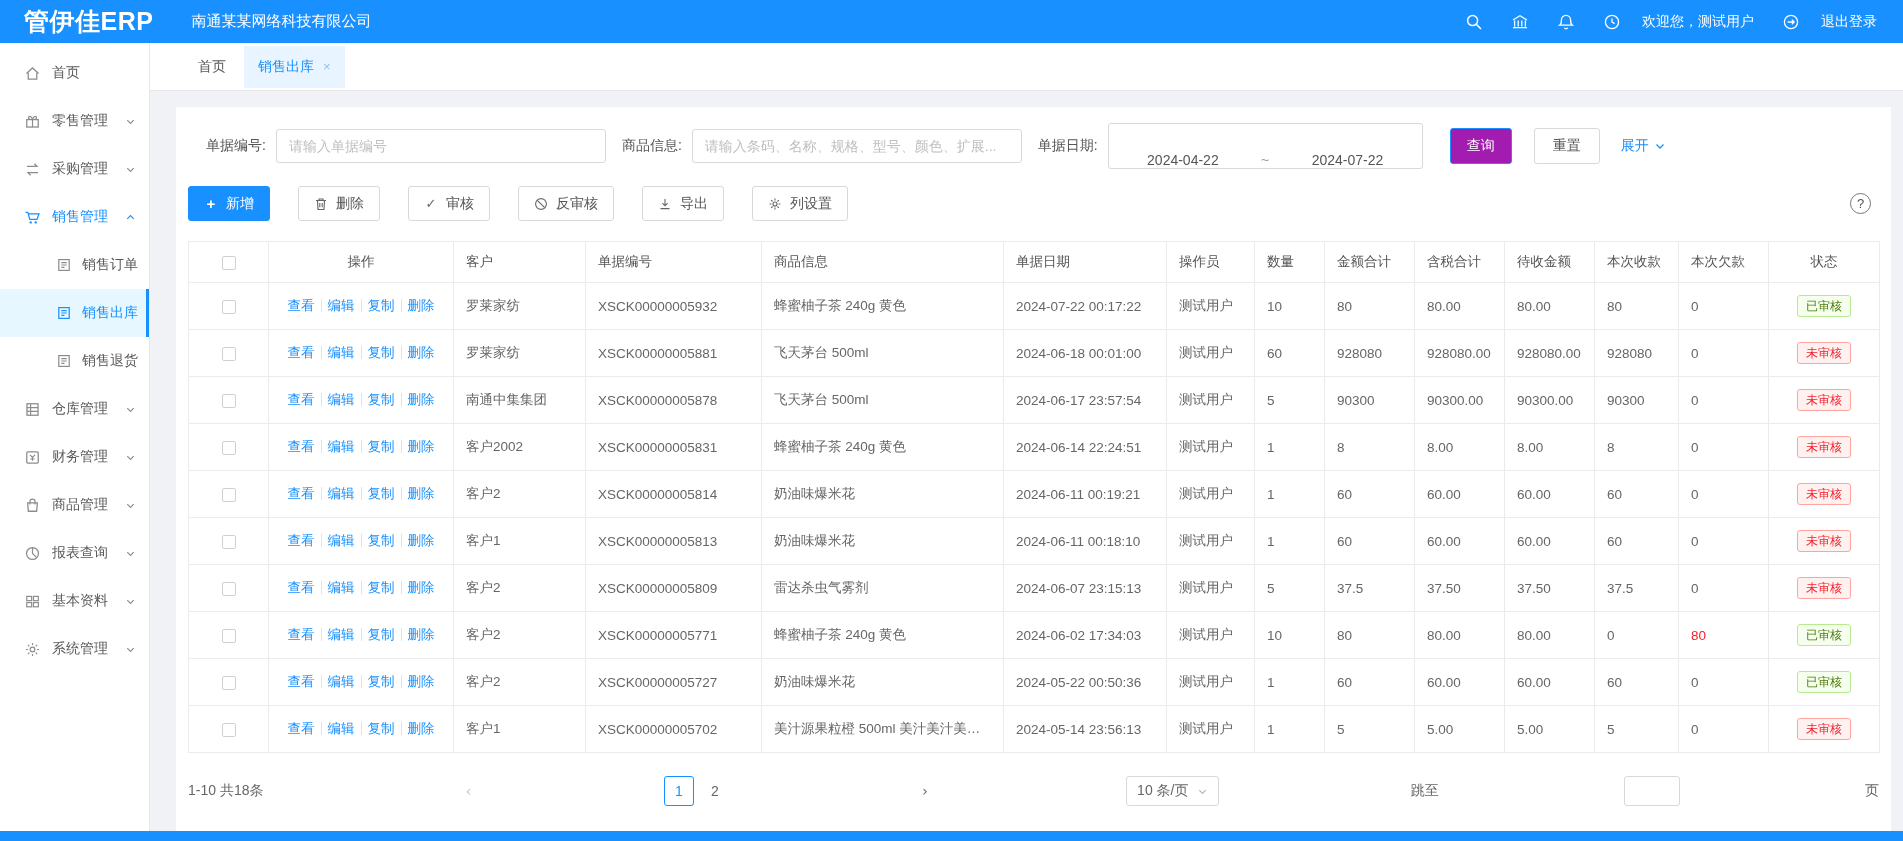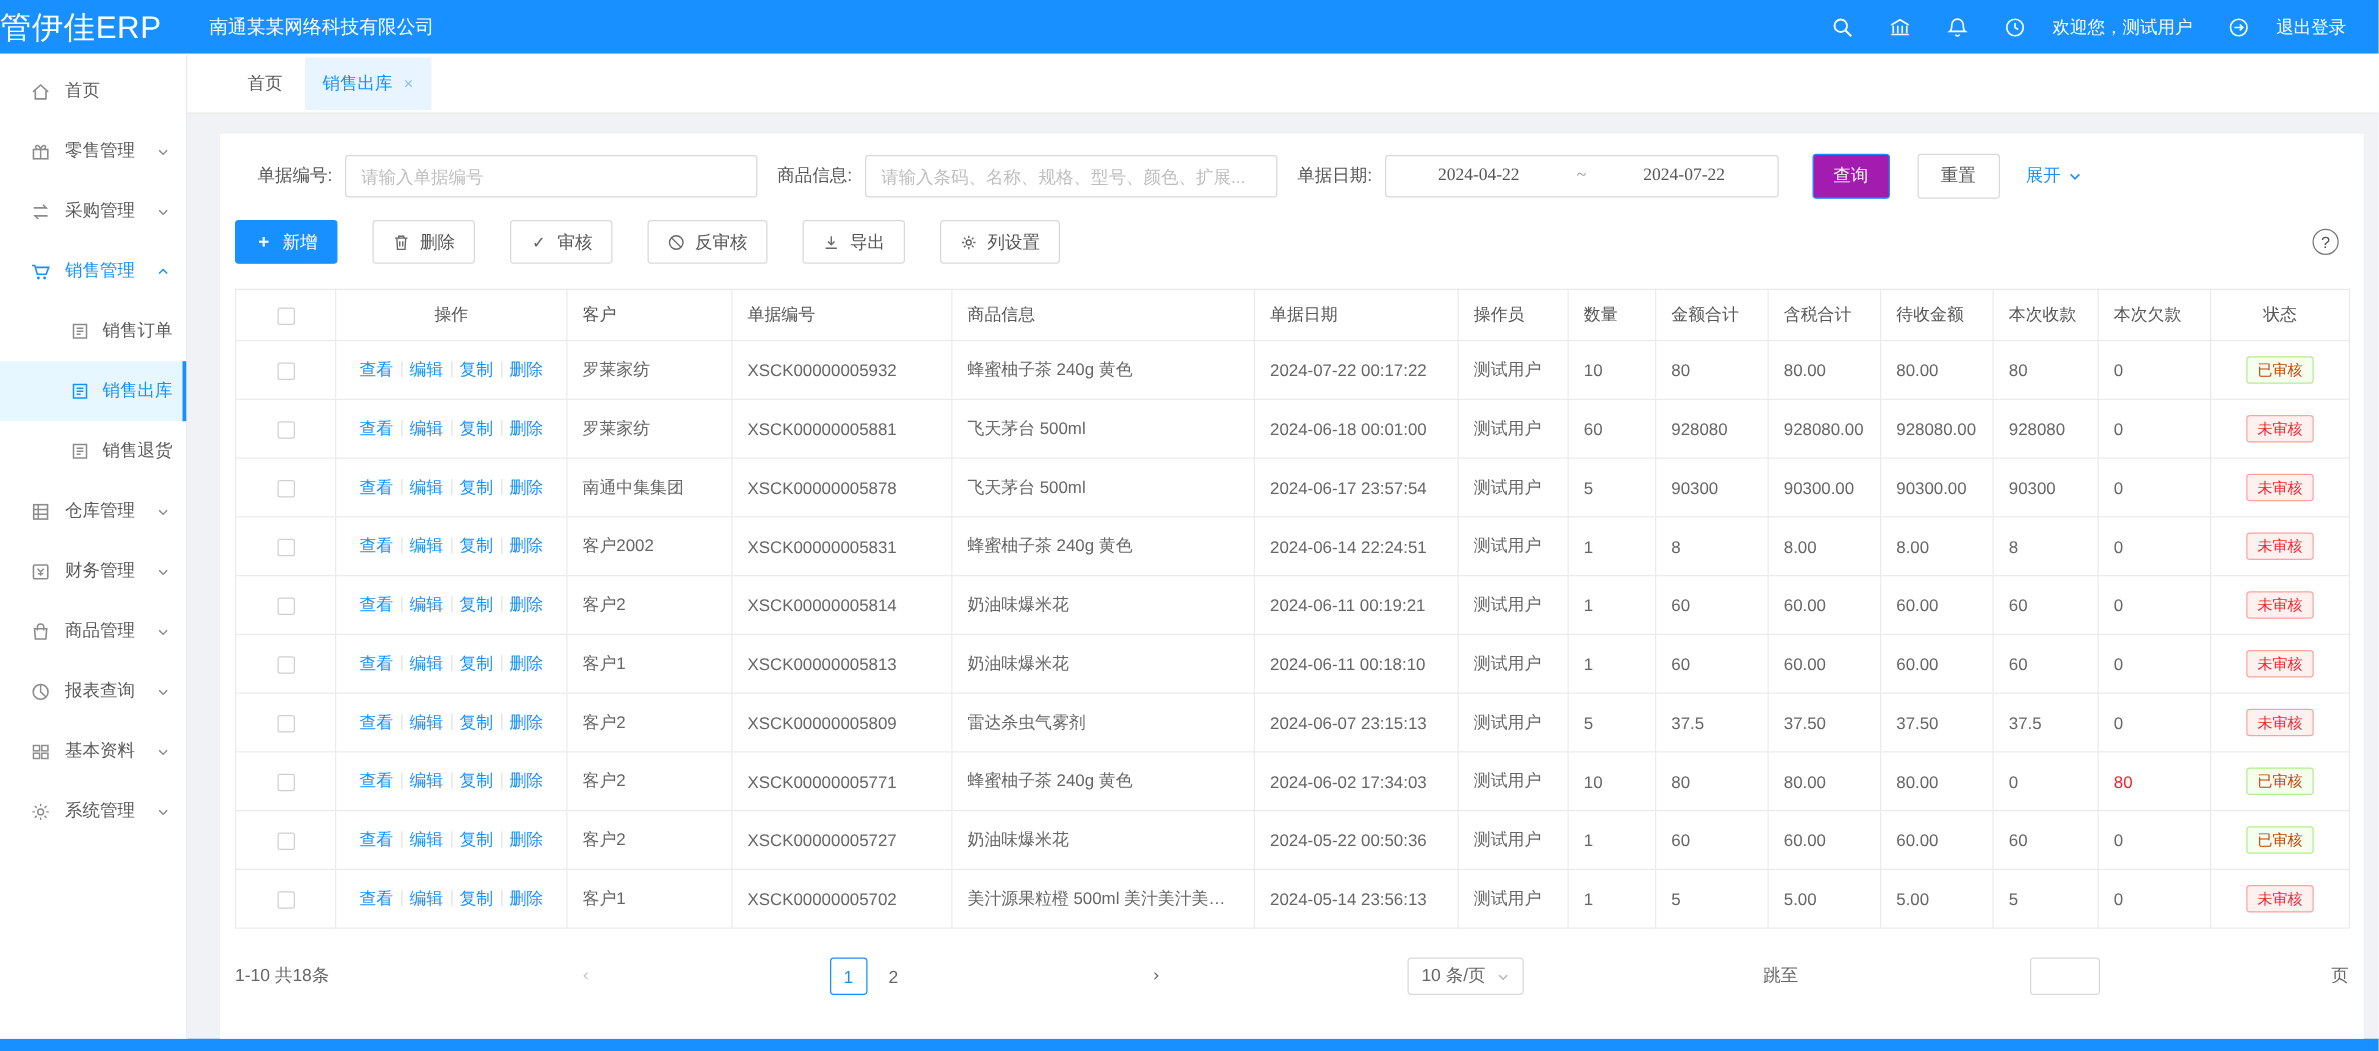--- a/index.html
+++ b/index.html
@@ -1,21 +1,21 @@
 <!DOCTYPE html>
 <html><head>
 <meta charset="utf-8">
 <style>
   * { margin:0; padding:0; box-sizing:border-box; }
   html,body { width:1903px; height:841px; overflow:hidden; }
   body { font-family:"Liberation Sans","DejaVu Sans",sans-serif; background:#f0f2f5; color:#595959; }
 
   
   .topbar { height:43px; background:#1890ff; display:flex; align-items:center; color:#fff; }
-  .logo { font-size:25px; font-weight:normal; white-space:nowrap; letter-spacing:.5px; }
+  .logo { font-size:25px; font-weight:bold; padding-left:24px; white-space:nowrap; letter-spacing:.5px; }
   .company { font-size:15px; margin-left:38px; white-space:nowrap; }
   .topbar-right { margin-left:auto; display:flex; align-items:center; gap:28px; padding-right:26px; font-size:14px; }
   .tb-icon { width:18px; height:18px; display:inline-block; cursor:pointer; }
   .tb-group { display:flex; align-items:center; gap:21px; cursor:pointer; white-space:nowrap; }
 
   
   .layout { display:flex; height:788px; }
   .sidebar { width:150px; background:#fff; border-right:1px solid #e8e8e8; padding-top:6px; flex-shrink:0; }
   .side-item { height:48px; display:flex; align-items:center; padding:0 13px 0 24px; font-size:14px; color:#595959; cursor:pointer; }
   .side-item .s-icon { width:17px; height:17px; margin-right:11px; color:#8c8c8c; flex-shrink:0; }
@@ -34,21 +34,21 @@
   .tab.active { background:#e8f4ff; color:#1890ff; display:flex; align-items:center; gap:9px; padding:12px 14px; }
   .tab-close { font-size:13px; color:#94bfe8; cursor:pointer; }
 
   
   .card { flex:1; background:#fff; margin:16px 12px 0 26px; padding:10px 12px 0 12px; overflow:hidden; }
 
   .filter-row { display:flex; align-items:center; padding-left:18px; margin-top:6px; }
   .f-label { font-size:14px; color:#555; white-space:nowrap; }
   .f-input { width:330px; height:34px; border:1px solid #d9d9d9; border-radius:3px; padding:0 12px; font-size:14px; color:#333; margin-left:10px; outline:none; }
   .f-input::placeholder { color:#bfbfbf; }
-  .daterange { width:315px; height:34px; border:1px solid #d9d9d9; border-radius:3px; margin-left:10px; display:flex; align-items:center; font-size:14px; color:#555;font-family:Liberation Serif, serif; }
+  .daterange { width:315px; height:46px; border:1px solid #d9d9d9; border-radius:3px; margin-left:10px; display:flex; align-items:flex-end; font-size:14px; color:#555; }
   .daterange .d-val { flex:1; text-align:center; cursor:pointer; }
   .daterange .d-sep { color:#999; padding:0 4px; }
   .btn { height:36px; border-radius:3px; font-size:14px; display:flex; align-items:center; justify-content:center; cursor:pointer; white-space:nowrap; }
   .btn-primary { background:#a21caf; color:#fff; border:1px solid #1890ff; padding:0 16px; }
   .btn-plain { background:#fff; color:#555; border:1px solid #d9d9d9; padding:0 18px; }
   .expand-link { color:#1890ff; font-size:14px; margin-left:21px; display:flex; align-items:center; gap:5px; cursor:pointer; }
   .expand-link .chev { width:12px; height:12px; }
   .ml27 { margin-left:27px; } .ml22 { margin-left:22px; }
   .gap-lbl { margin-left:16px; }
 
@@ -63,21 +63,21 @@
   table { border-collapse:collapse; table-layout:fixed; width:100%; margin-top:20px; font-size:13.5px; color:#666; }
   th, td { border:1px solid #ebebeb; padding:0 12px; overflow:hidden; white-space:nowrap; text-overflow:ellipsis; }
   th { height:41px; font-weight:normal; color:#555; text-align:left; background:#fff; }
   td { height:47px; }
   th.center, td.center { text-align:center; padding:0 4px; }
   .checkbox { display:inline-block; width:14px; height:14px; border:1px solid #d0d0d0; border-radius:2px; background:#fff; vertical-align:middle; cursor:pointer; }
   .actions-cell { padding:0 2px; }
   .action-link { color:#1890ff; cursor:pointer; text-decoration:none; margin:0 6px; }
   .action-sep { display:inline-block; width:1px; height:13px; background:#e2e2e2; vertical-align:-2px; }
   .badge { display:inline-block; padding:3px 8px; font-size:12px; border-radius:3px; line-height:1.2; }
-  .badge.approved { color:#c2410c; border:1px solid #b7eb8f; background:#f6ffed; }
+  .badge.approved { color:#4d7c0f; border:1px solid #b7eb8f; background:#f6ffed; }
   .badge.unapproved { color:#f5222d; border:1px solid #ffa39e; background:#fff1f0; }
   .red-text { color:#f5222d; }
 
   
   .pagination { display:flex; align-items:center; justify-content:space-between; margin-top:23px; font-size:14px; color:#666; }
   .pg-total { margin-right:14px; color:#666; }
   .pg-arrow { width:28px; height:30px; display:flex; align-items:center; justify-content:center; cursor:pointer; font-family:"DejaVu Sans",sans-serif; }
   .pg-arrow.disabled { color:#c0c4cc; }
   .pg-nums { display:flex; align-items:center; gap:6px; margin:0 4px; }
   .pg-num { min-width:30px; height:30px; display:flex; align-items:center; justify-content:center; border:1px solid transparent; border-radius:3px; cursor:pointer; }

